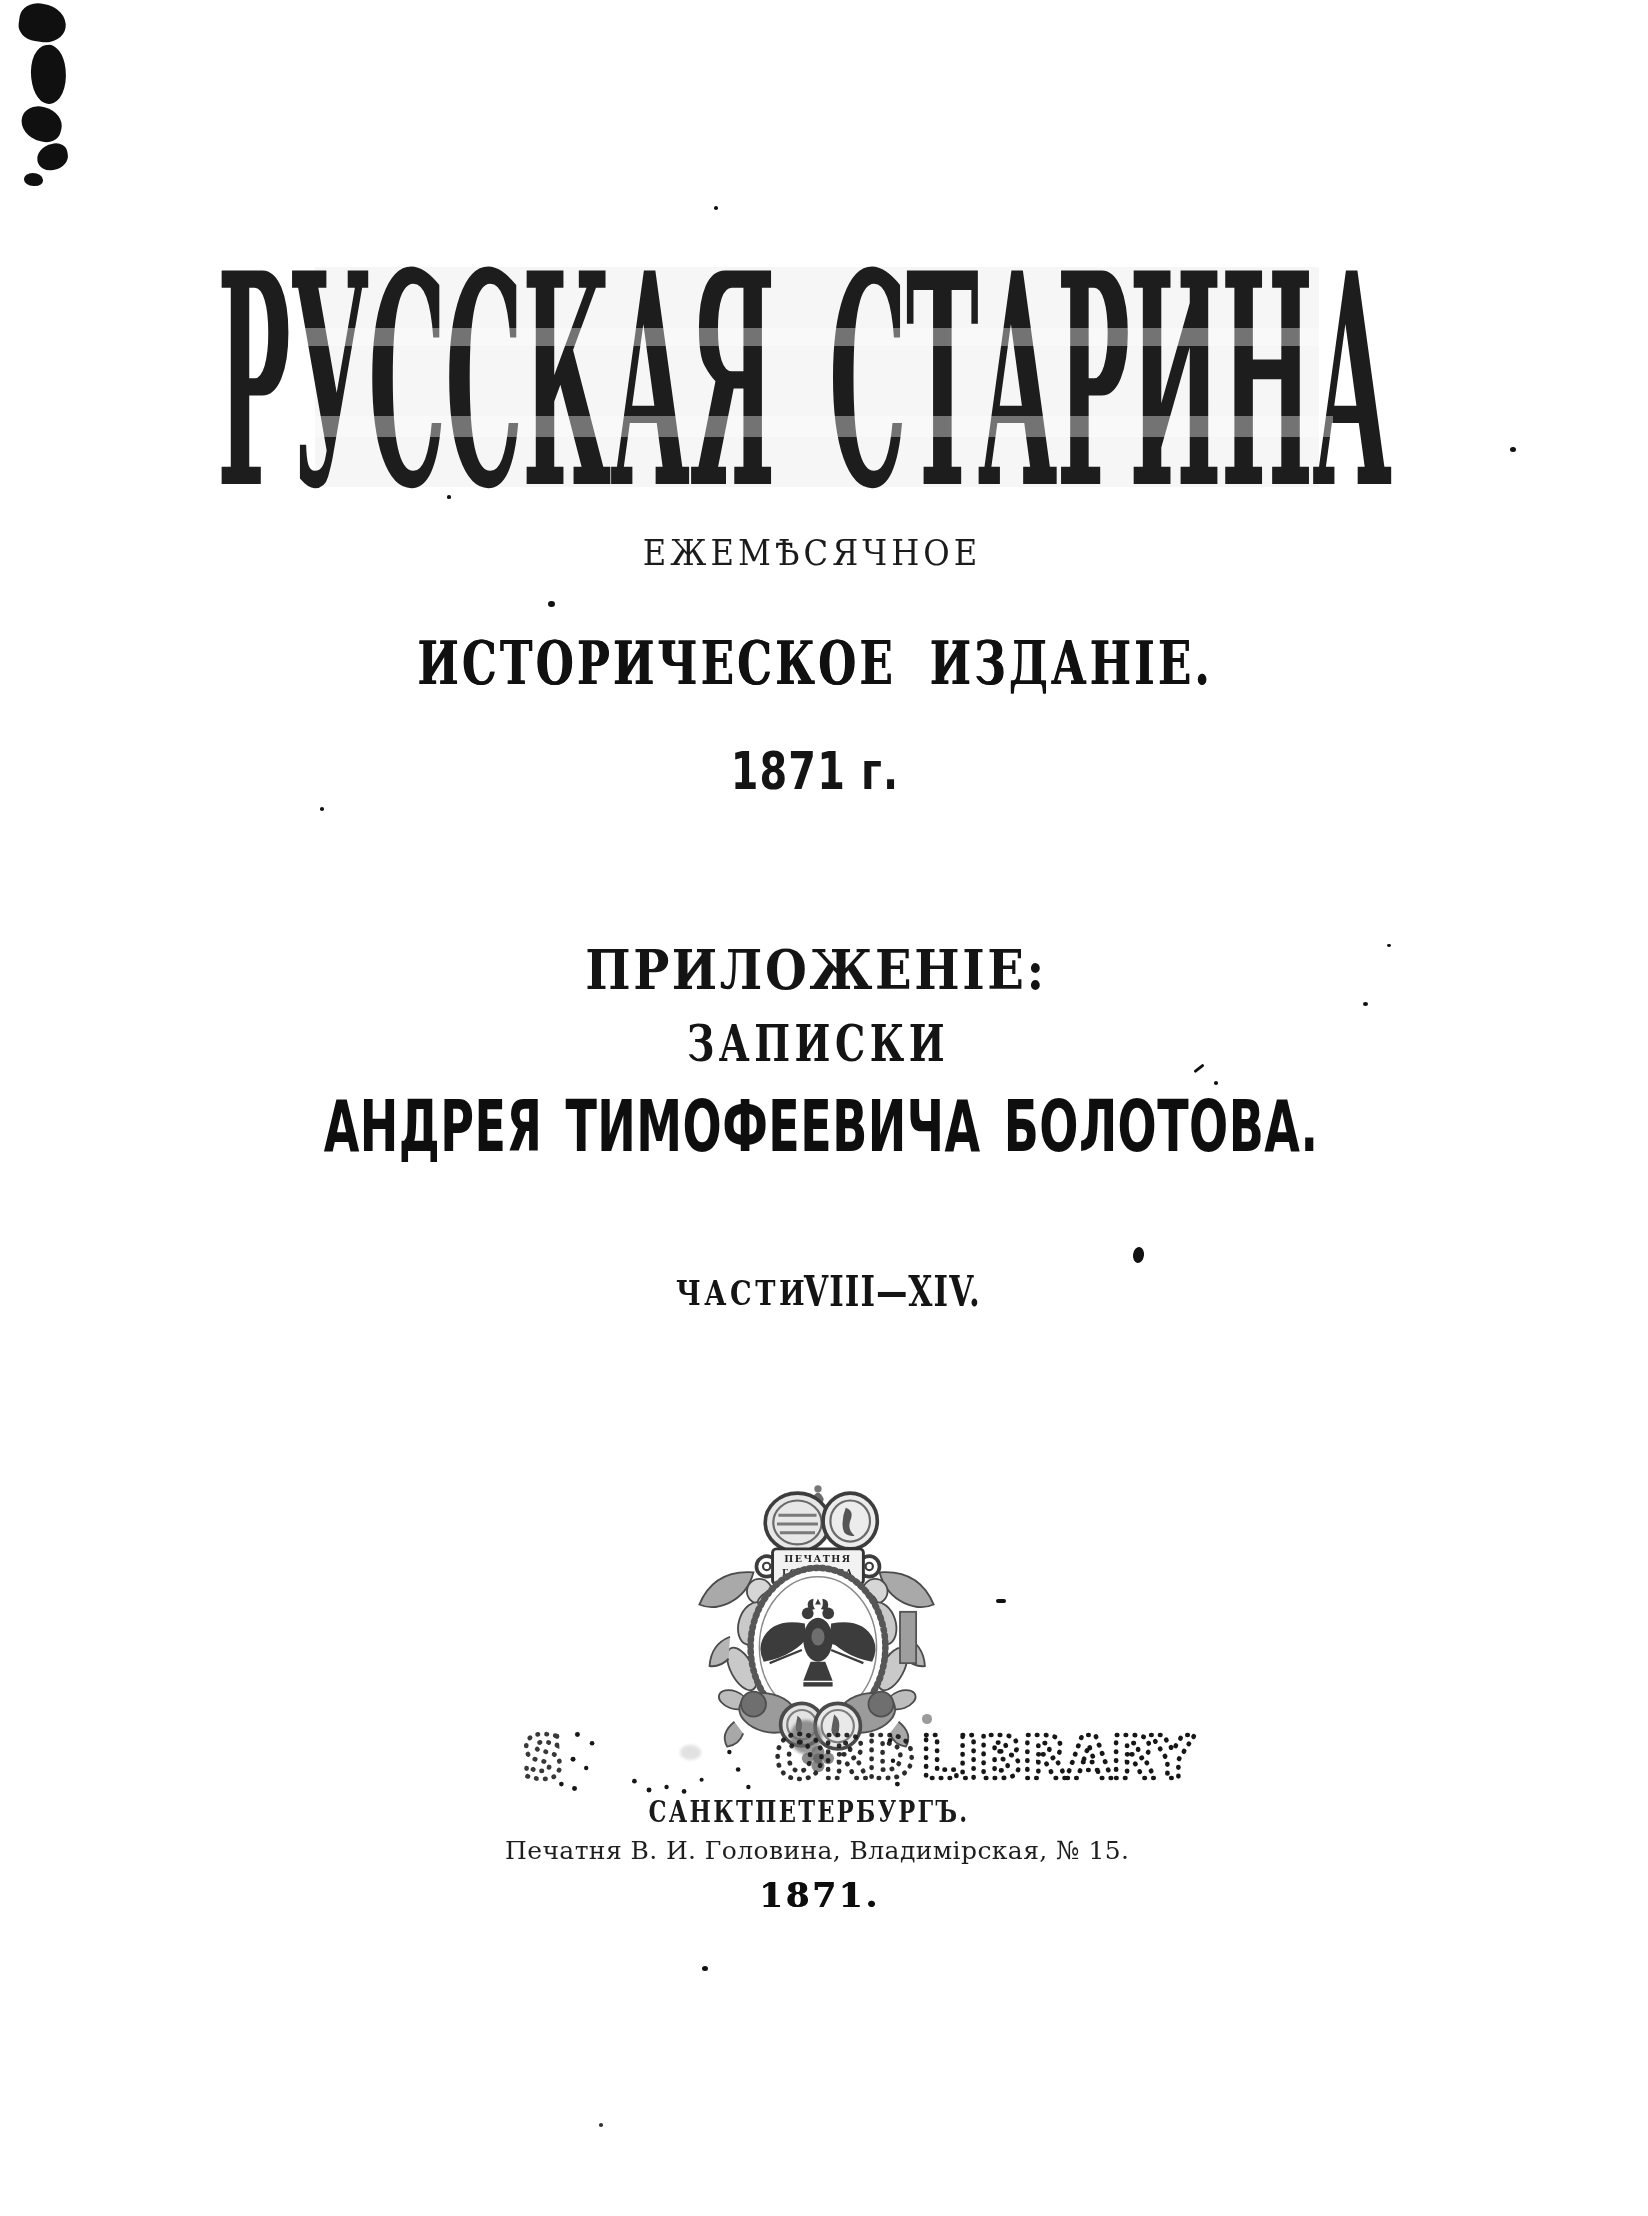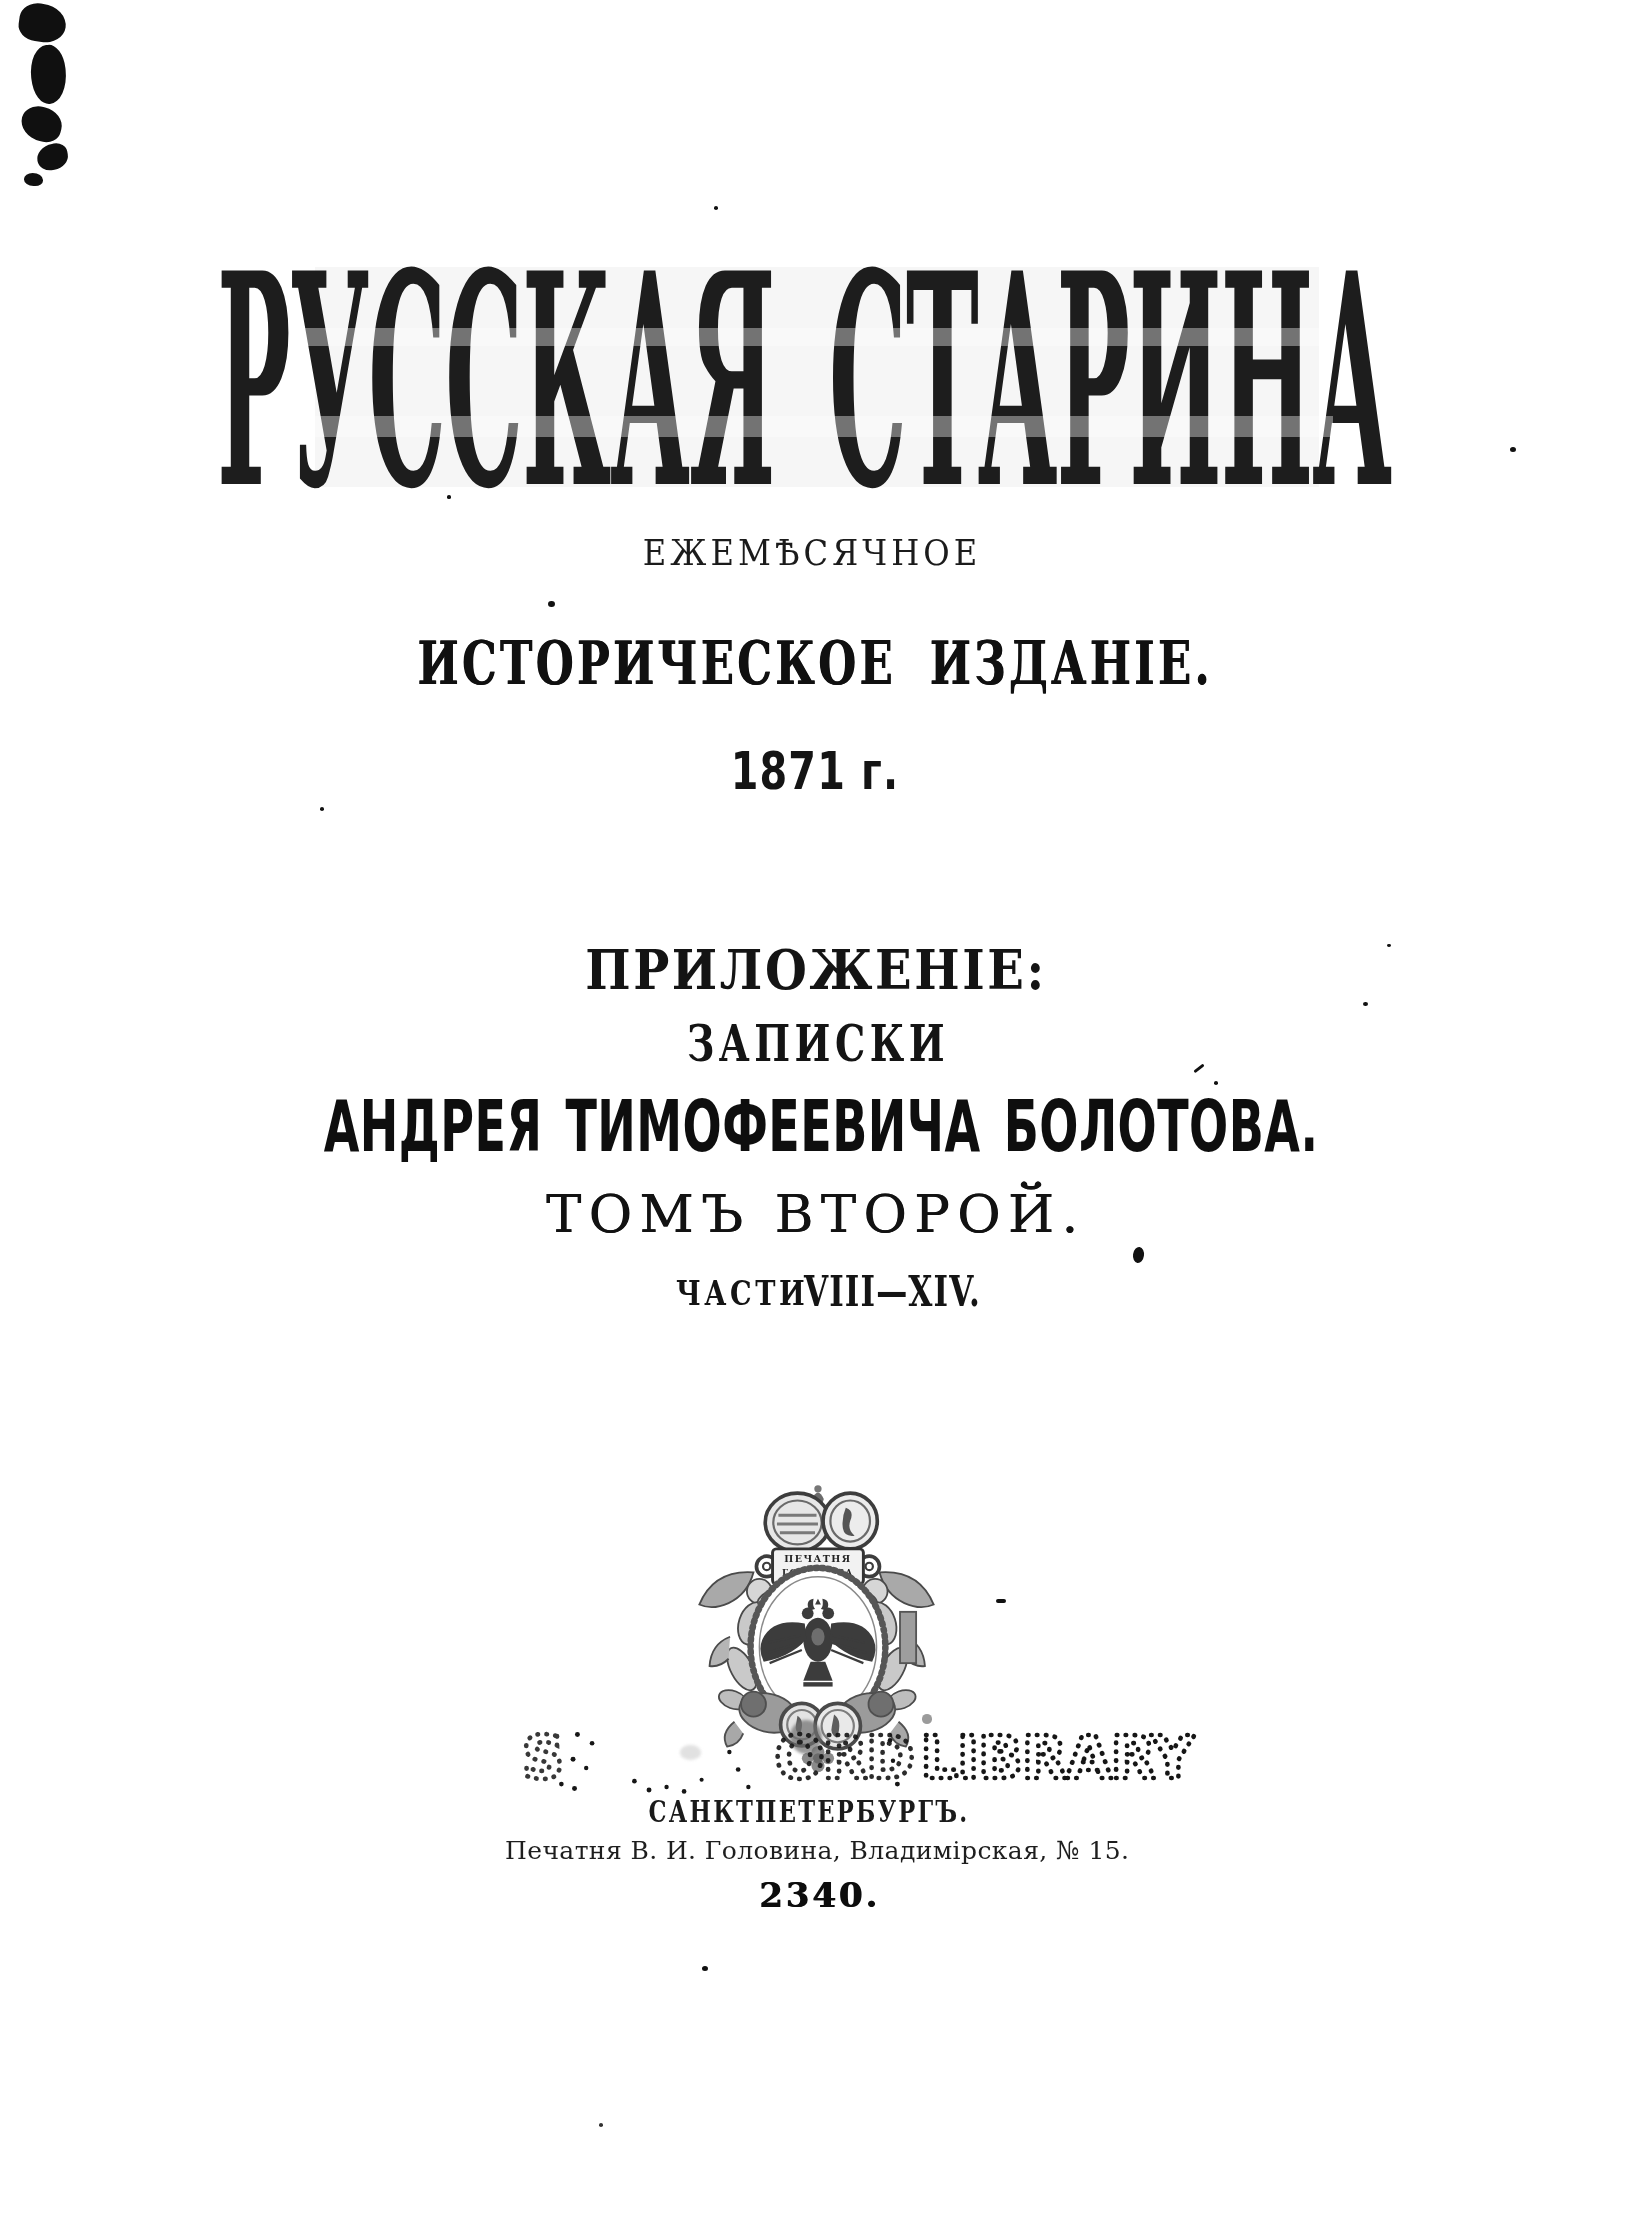--- a/index.html
+++ b/index.html
@@ -159,21 +159,20 @@
   <div class="line edition" style="left:calc(50% - 9.5px);">ИСТОРИЧЕСКОЕ ИЗДАНІЕ.</div>
 
   <div class="line yearline" style="left:calc(50% - 9.5px);">1871 г.</div>
 
   <div class="line supplement" style="left:calc(50% - 8.8px);">ПРИЛОЖЕНІЕ:</div>
 
   <div class="line zapiski" style="left:calc(50% - 6.6px);">ЗАПИСКИ</div>
 
   <div class="line author" style="left:calc(50% - 3.7px);">АНДРЕЯ ТИМОФЕЕВИЧА БОЛОТОВА.</div>
 
-  <div class="line volume" style="left:calc(50% - 8.8px);">ТОМЪ ВТОРОЙ.</div>
 
   <span class="parts-label">ЧАСТИ</span>
   <span class="parts-range">VIII—XIV.</span>
 
   <div class="emblem-wrap">
     <svg width="261" height="293" viewBox="0 0 356 400">
 
       <path d="M172,26 q8,-18 16,0 l-3,10 h-10 z" fill="#6b6b6b"></path>
       <circle cx="180" cy="12" r="5" fill="#777"></circle>
 
@@ -296,21 +295,21 @@
           <circle cx="524" cy="64" r="3"></circle>
         <circle cx="530" cy="96" r="3.4"></circle>
       </g>
     </svg>
   </div>
 
   <div class="line city" style="left:calc(50% - 16px);">САНКТПЕТЕРБУРГЪ.</div>
 
   <div class="line imprint ctr" style="left:calc(50% - 7.3px);">Печатня В. И. Головина, Владимірская, № 15.</div>
 
-  <div class="line year-bottom ctr" style="left:calc(50% - 5.1px);">2340.</div>
+  <div class="line year-bottom ctr" style="left:calc(50% - 5.1px);">1871.</div>
 
   <div class="speck" style="left:714px;top:206px;width:4.4px;height:3.7px;"></div>
   <div class="speck" style="left:1510px;top:447px;width:5.9px;height:5.1px;"></div>
   <div class="speck" style="left:447px;top:495px;width:3.7px;height:3.7px;"></div>
   <div class="speck" style="left:548px;top:601px;width:6.6px;height:5.9px;"></div>
   <div class="speck" style="left:320px;top:807px;width:4.4px;height:3.7px;"></div>
   <div class="speck" style="left:1387px;top:944px;width:3.7px;height:2.9px;"></div>
   <div class="speck" style="left:1363px;top:1002px;width:5.1px;height:4.4px;"></div>
   <div class="speck" style="left:1193px;top:1067px;width:11.7px;height:2.9px;border-radius:1.5px;transform:rotate(-38deg);"></div>
   <div class="speck" style="left:1214px;top:1081px;width:4.4px;height:3.7px;"></div>

